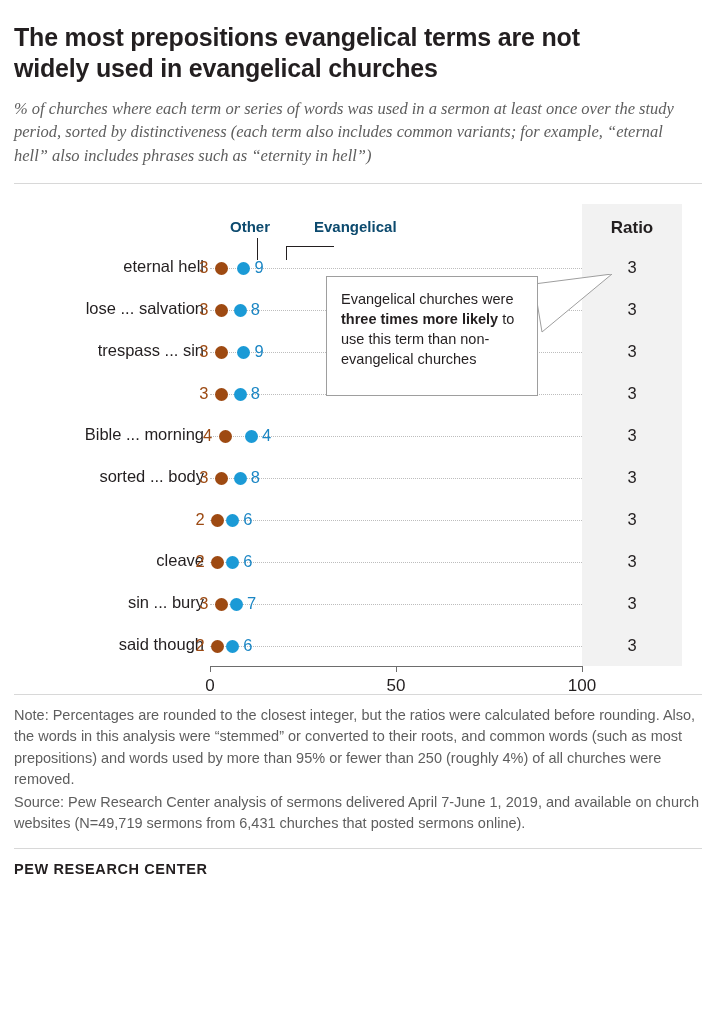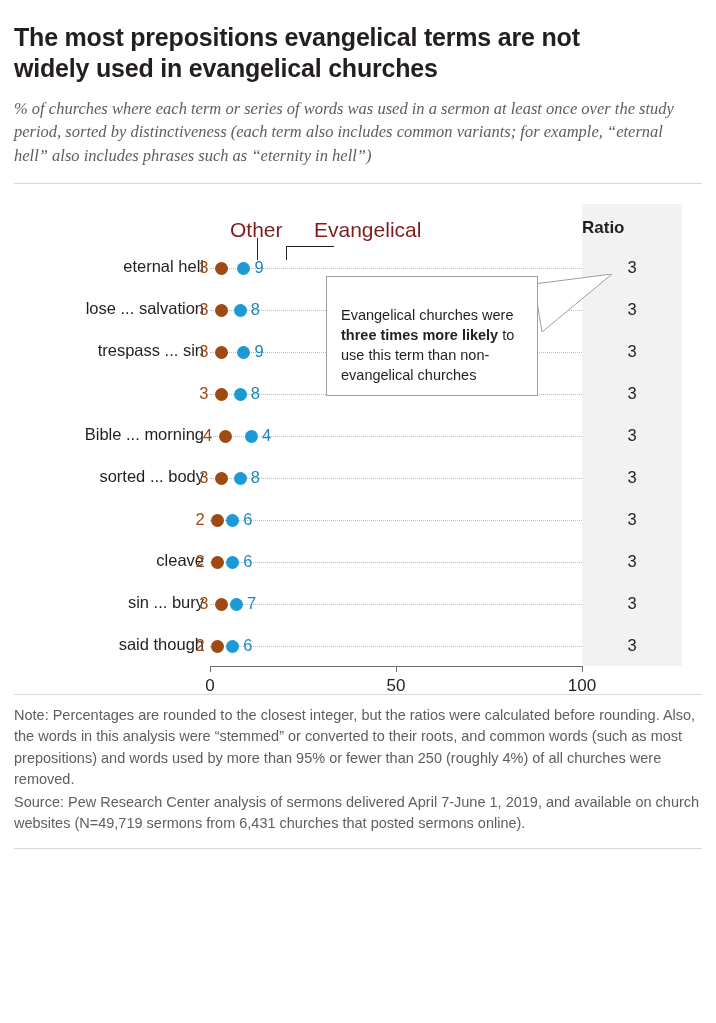--- a/index.html
+++ b/index.html
@@ -59,30 +59,30 @@
     top: 16px;
     width: 100px;
     height: 462px;
     background: #f2f2f2;
   }
   .ratio-head {
     position: absolute;
     left: 568px;
     top: 30px;
     width: 100px;
-    text-align: left;
+    text-align: center;
     font-size: 17px;
     font-weight: bold;
     color: #231f20;
   }
   .legend-other, .legend-evan {
     position: absolute;
-    font-size: 21px;
-    font-weight: normal;
-    color: #7f1d1d;
+    font-size: 15px;
+    font-weight: bold;
+    color: #0c4a6e;
   }
   .legend-other { left: 216px; top: 30px; }
   .legend-evan  { left: 300px; top: 30px; }
   .leg-line {
     position: absolute;
     background: #231f20;
   }
   
   .leg-line.other-v { left: 243px; top: 50px; width: 1px; height: 22px; }
   
@@ -179,21 +179,21 @@
   
   .callout {
     position: absolute;
     left: 312px;
     top: 88px;
     width: 212px;
     height: 120px;
     background: #ffffff;
     border: 1px solid #9e9e9e;
     box-sizing: border-box;
-    padding: 28px 14px;
+    padding: 12px 14px;
     font-size: 14.5px;
     line-height: 1.38;
     color: #231f20;
   }
   .callout b { font-weight: bold; }
   .callout-tail {
     position: absolute;
     left: 520px;
     top: 86px;
     width: 80px;
@@ -375,14 +375,15 @@
     </div>
 
   </div>
 
   <hr class="hr-bot">
   <div class="notes">
     <p>Note: Percentages are rounded to the closest integer, but the ratios were calculated before rounding. Also, the words in this analysis were “stemmed” or converted to their roots, and common words (such as most prepositions) and words used by more than 95% or fewer than 250 (roughly 4%) of all churches were removed.</p>
     <p>Source: Pew Research Center analysis of sermons delivered April 7-June 1, 2019, and available on church websites (N=49,719 sermons from 6,431 churches that posted sermons online).</p>
   </div>
   <hr class="hr-bot2">
+  <div class="brand">PEW RESEARCH CENTER</div>
 
 </div>
 
 </body></html>

